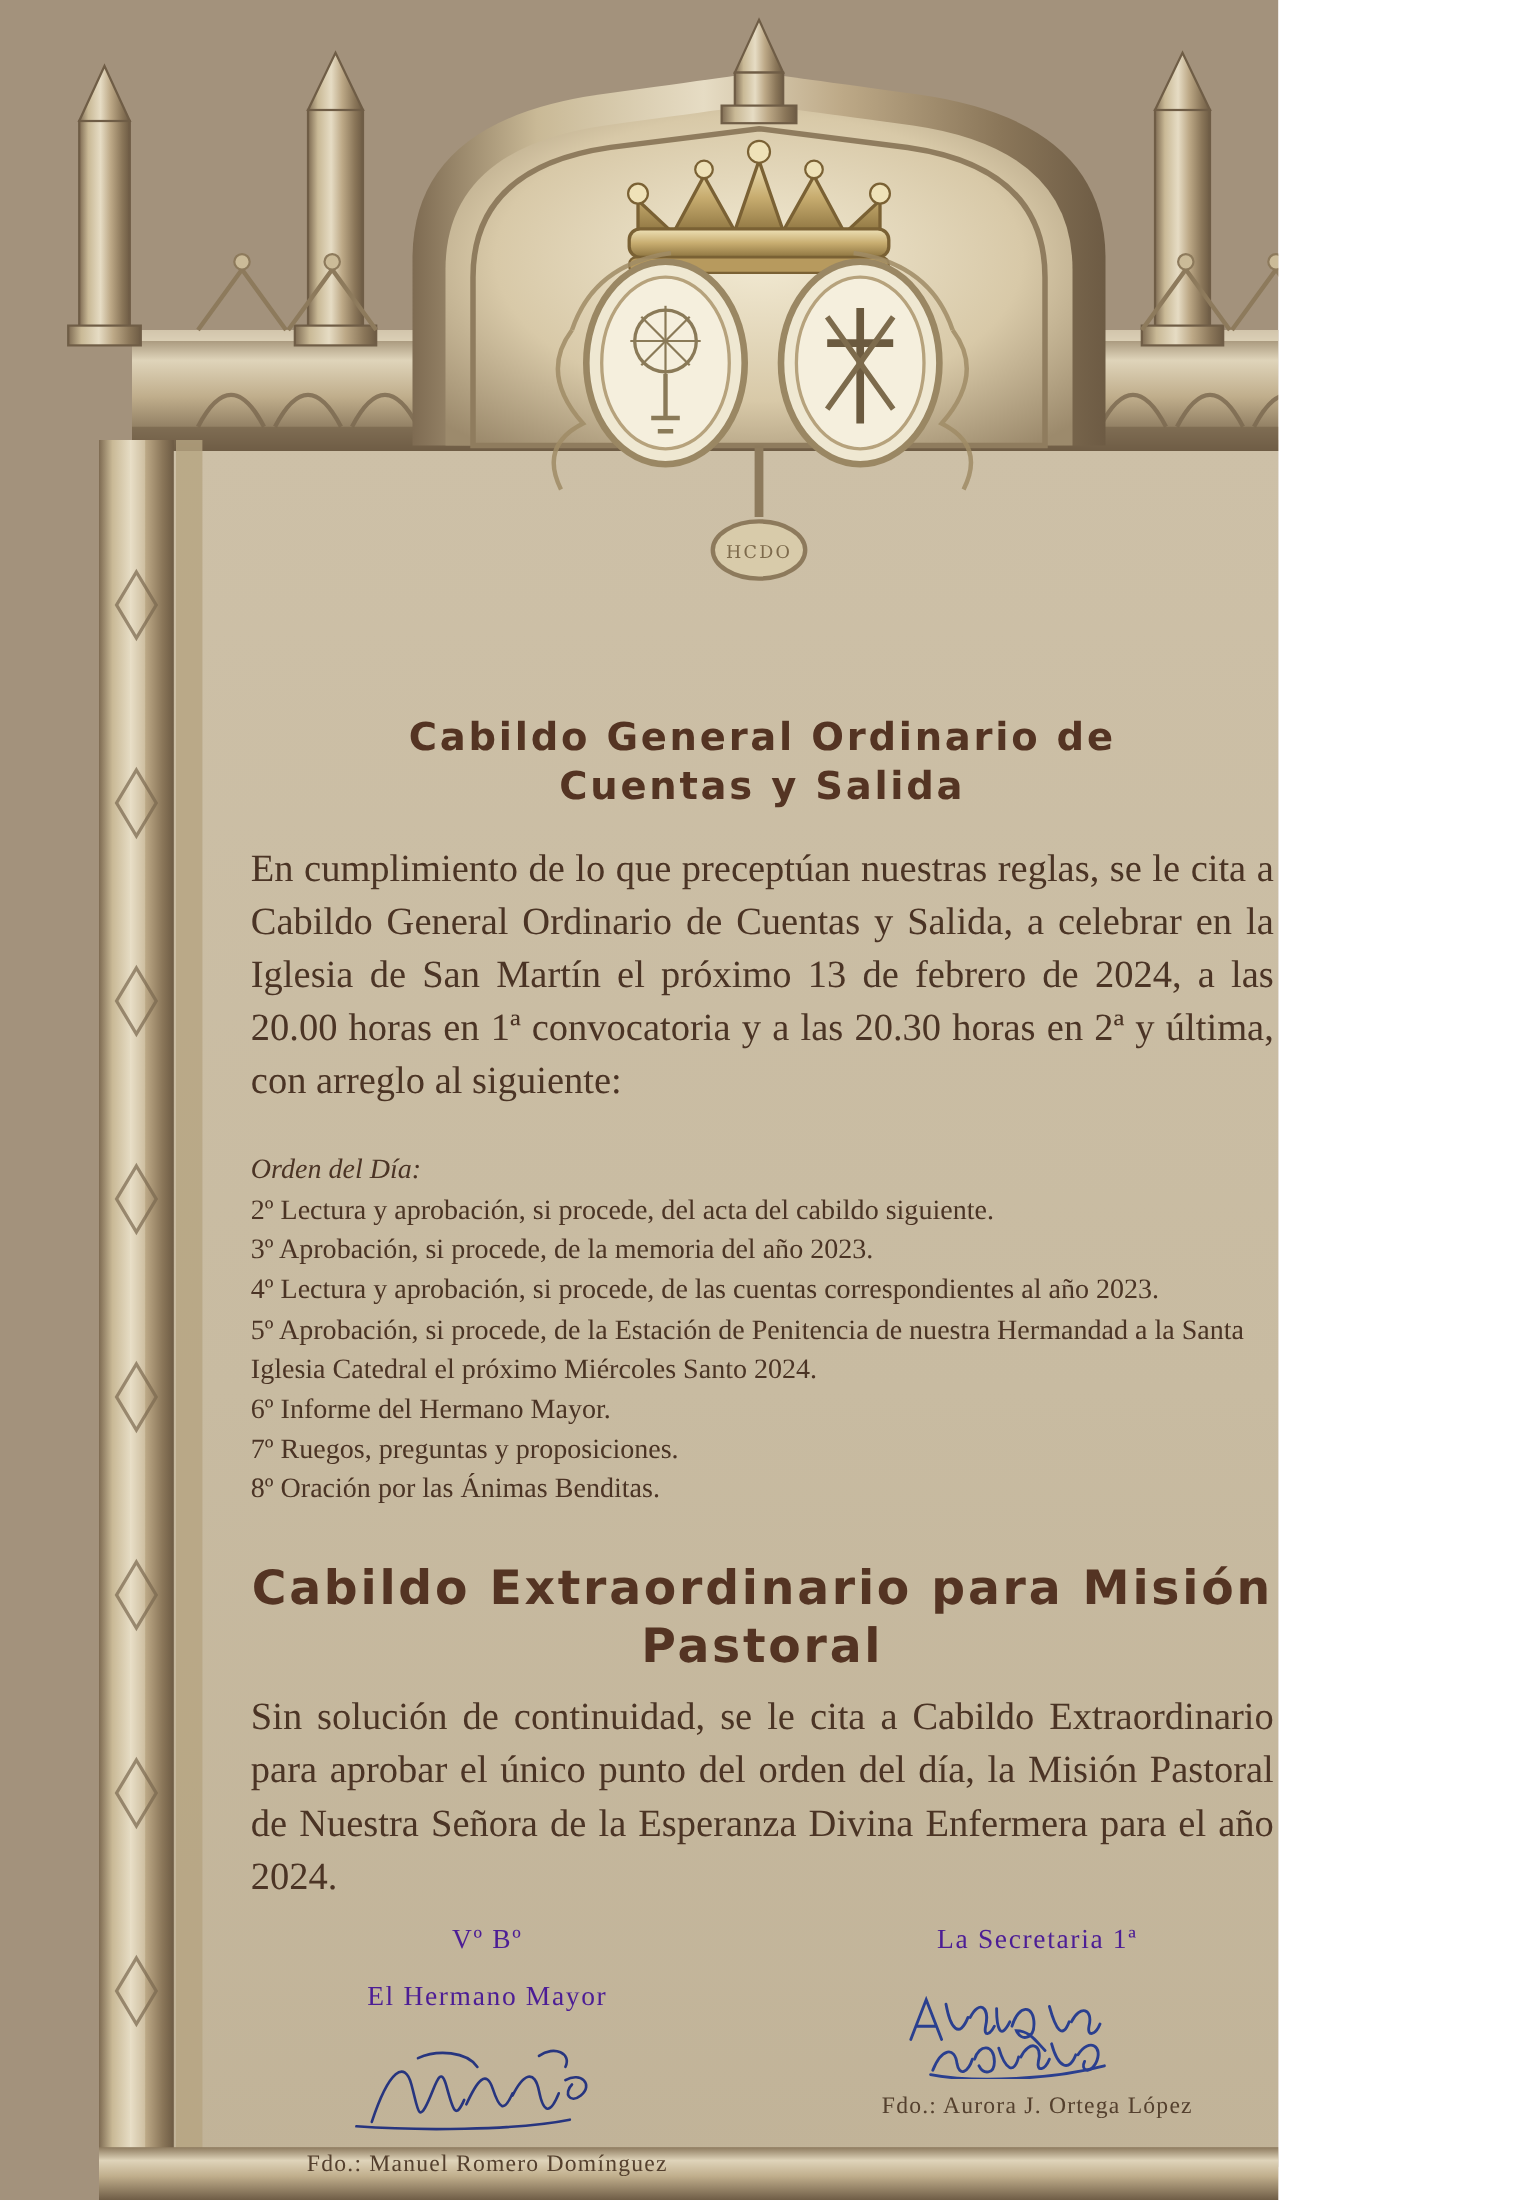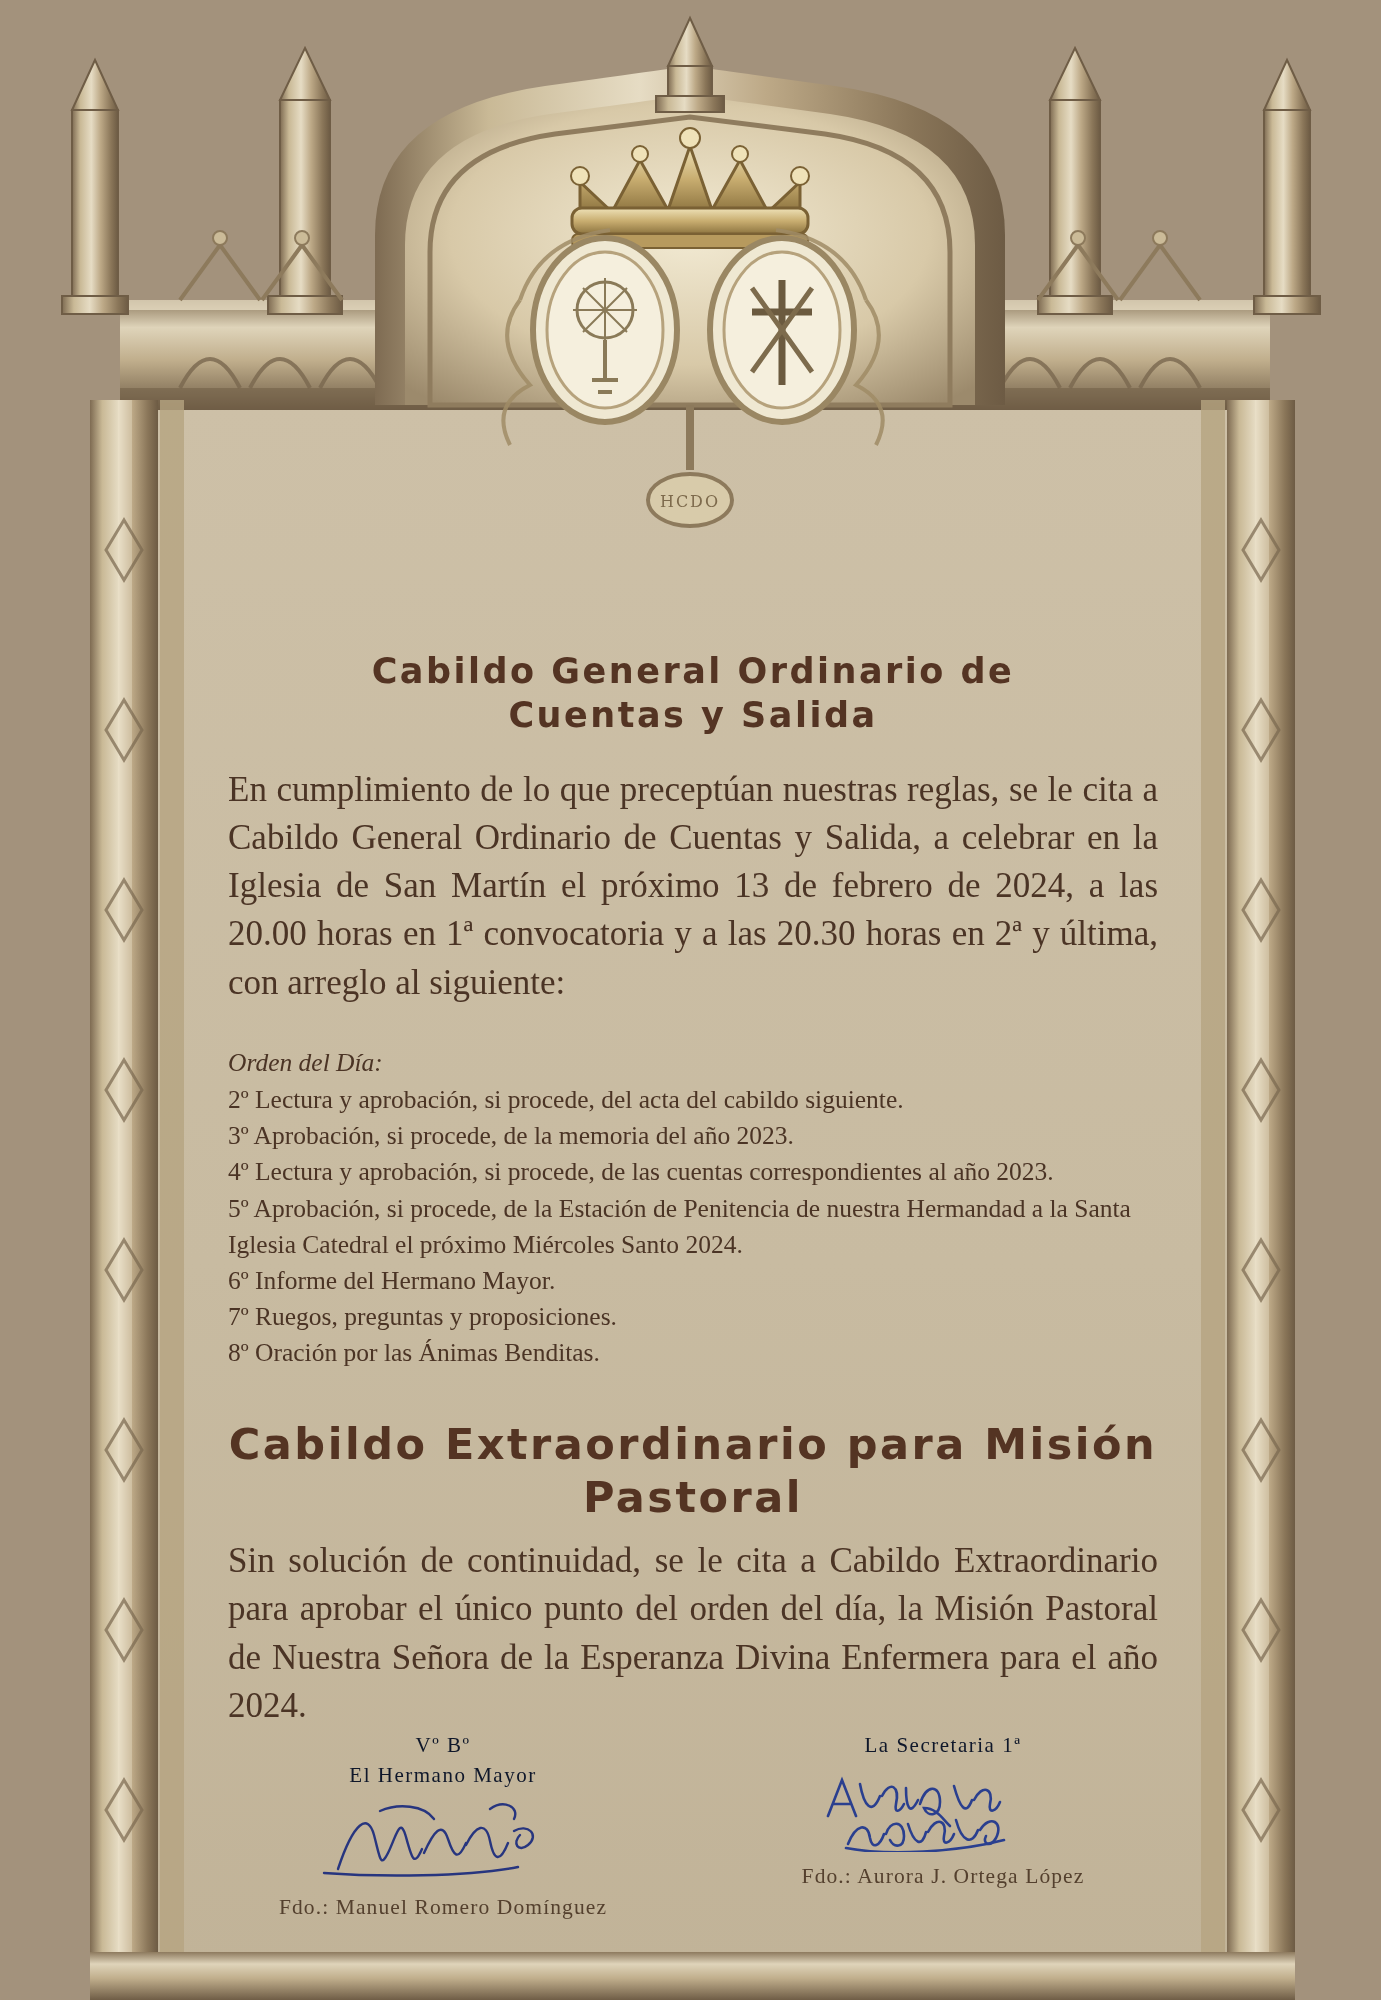--- a/index.html
+++ b/index.html
@@ -9,21 +9,21 @@
   }
   body {
     width: 1381px;
     height: 2000px;
     overflow: hidden;
     font-family: "Liberation Serif", serif;
   }
 
   .page {
     position: relative;
-    width: 1381px;
+    width: 1162px;
     height: 2000px;
     background: #a3927c;
     overflow: hidden;
   }
 
   
   .frame-svg {
     position: absolute;
     left: 0;
     top: 0;
@@ -103,25 +103,25 @@
     display: flex;
     justify-content: space-between;
   }
   .sig-block {
     width: 430px;
     text-align: center;
     position: relative;
   }
   .sig-role {
     font-family: "Liberation Serif", serif;
-    font-size: 21px;
+    font-size: 25px;
     letter-spacing: 1.5px;
-    color: #0f172a;
+    color: #4c1d95;
     line-height: 1.45;
-    margin: 0;
+    margin: 16px;
   }
   .sig-scribble {
     height: 92px;
     position: relative;
   }
   .sig-scribble svg { position: absolute; left: 0; top: 0; }
   .sig-name {
     font-family: "Liberation Serif", serif;
     font-size: 21.5px;
     letter-spacing: 1.1px;

